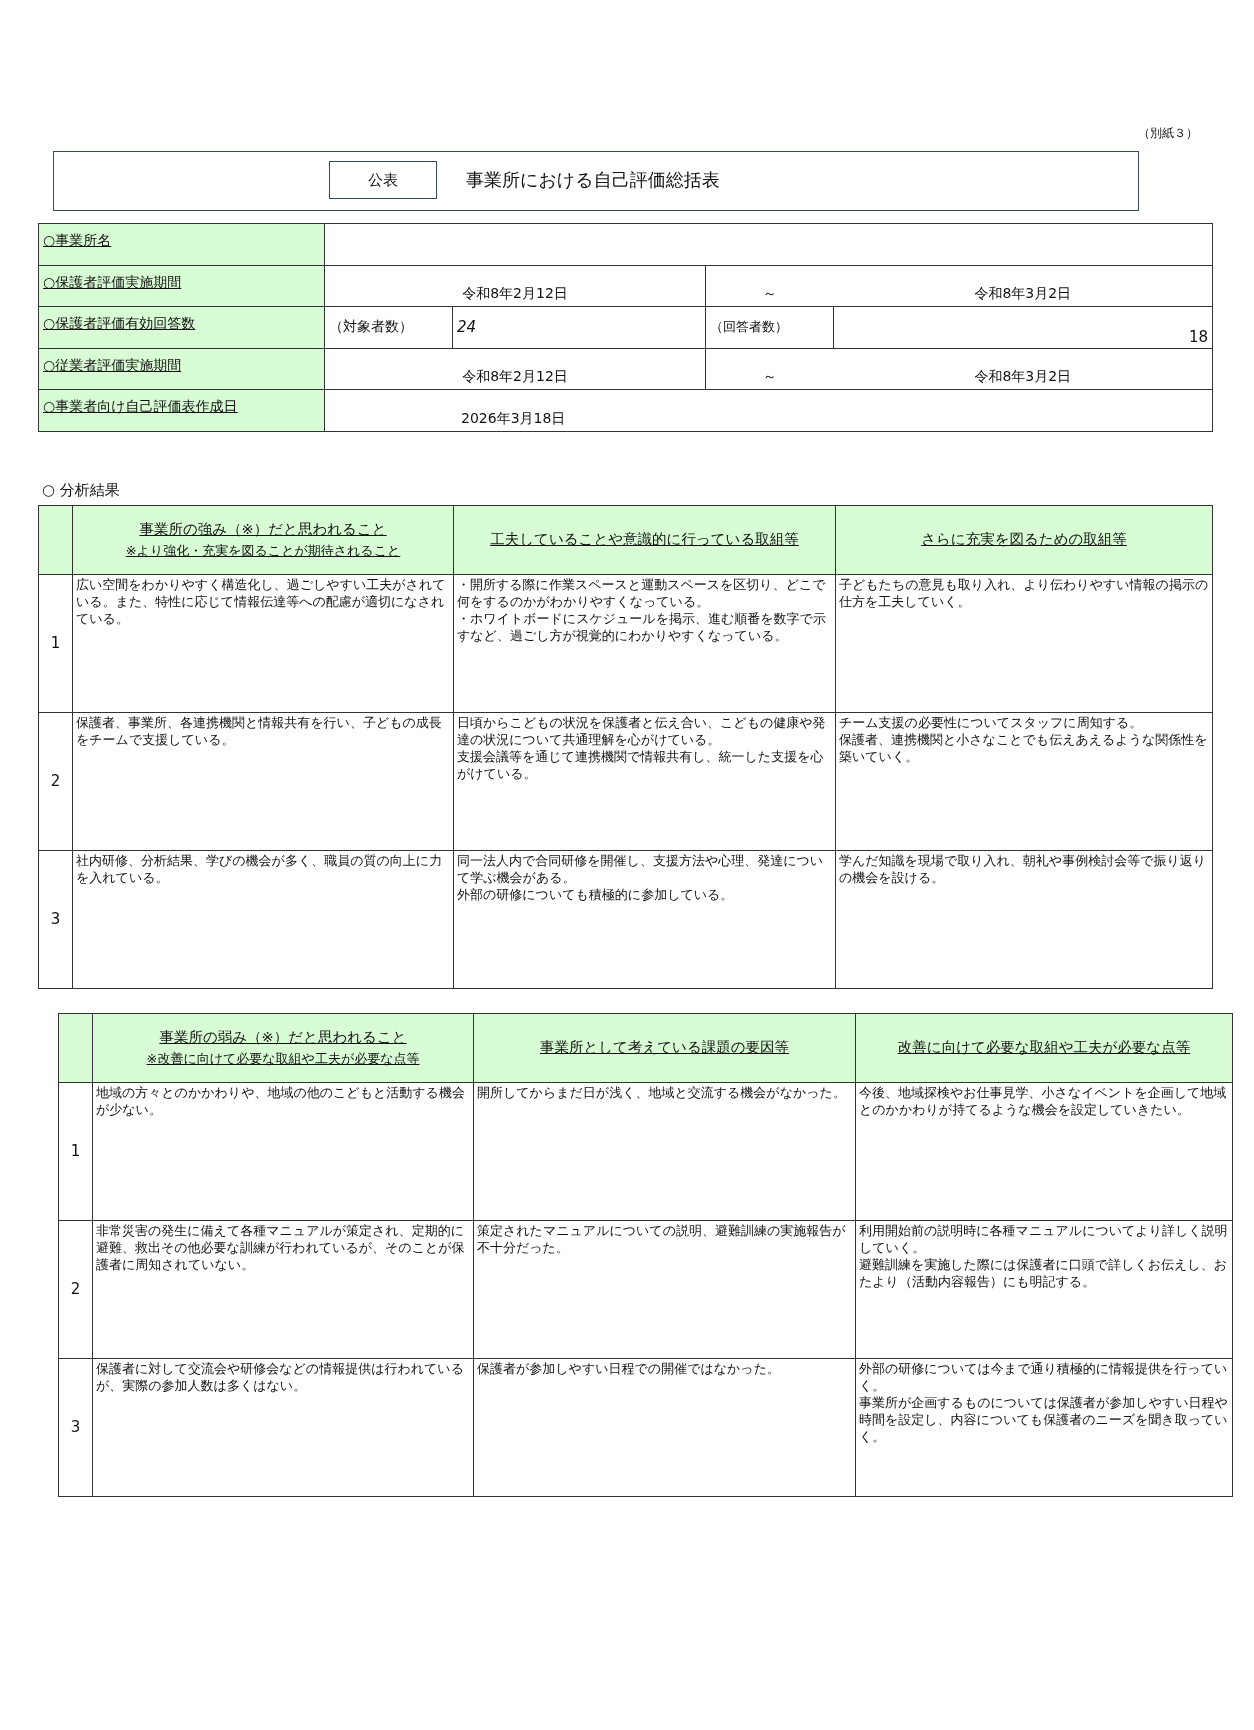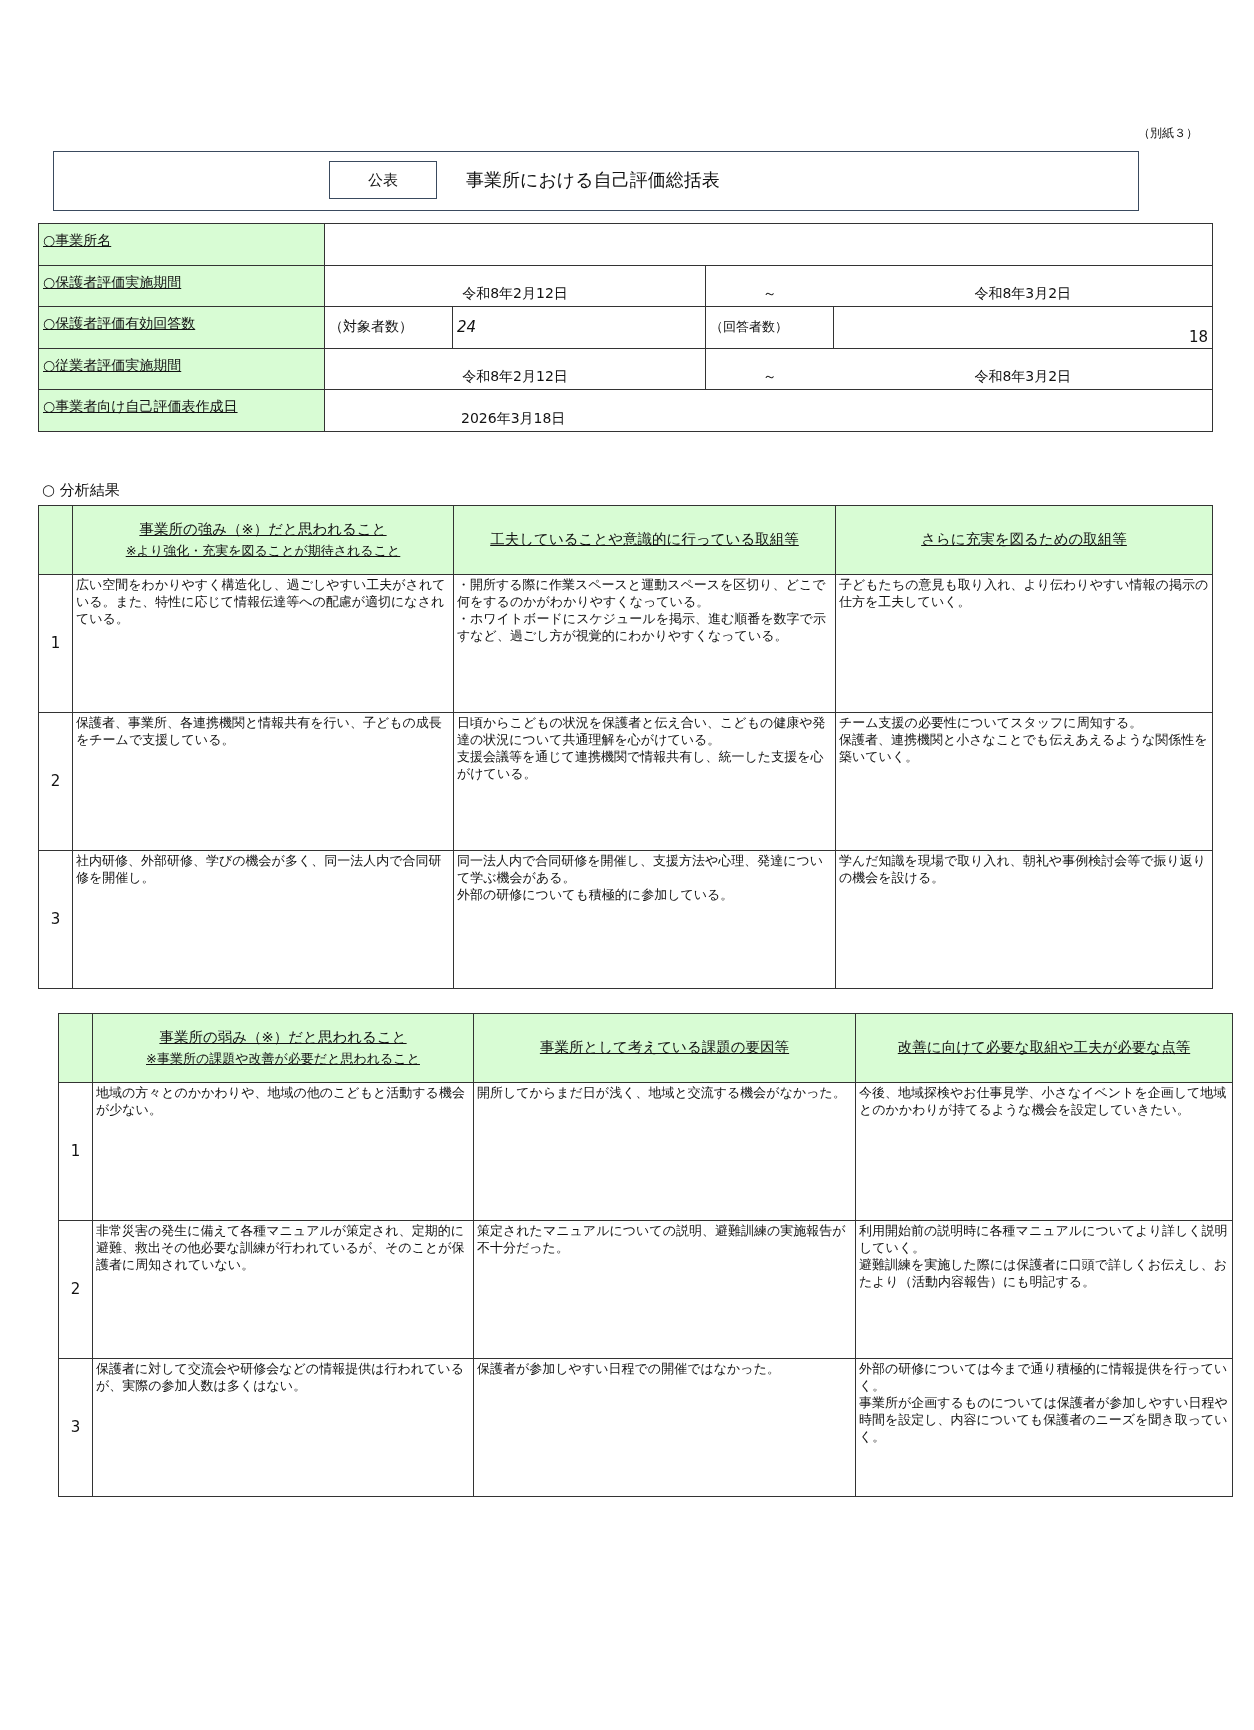--- a/index.html
+++ b/index.html
@@ -135,21 +135,21 @@
           <span class="cell-line">支援会議等を通じて連携機関で情報共有し、統一した支援を心がけている。</span>
         </td>
         <td>
           <span class="cell-line">チーム支援の必要性についてスタッフに周知する。</span>
           <span class="cell-line">保護者、連携機関と小さなことでも伝えあえるような関係性を築いていく。</span>
         </td>
       </tr>
       <tr>
         <td class="idx">3</td>
         <td>
-          <span class="cell-line">社内研修、外部研修、学びの機会が多く、同一法人内で合同研修を開催し。</span>
+          <span class="cell-line">社内研修、分析結果、学びの機会が多く、職員の質の向上に力を入れている。</span>
         </td>
         <td>
           <span class="cell-line">同一法人内で合同研修を開催し、支援方法や心理、発達について学ぶ機会がある。</span>
           <span class="cell-line">外部の研修についても積極的に参加している。</span>
         </td>
         <td>
           <span class="cell-line">学んだ知識を現場で取り入れ、朝礼や事例検討会等で振り返りの機会を設ける。</span>
         </td>
       </tr>
     </tbody>
@@ -160,21 +160,21 @@
     <col style="width:34px">
       <col style="width:381px">
       <col style="width:382px">
       <col style="width:377px">
   </colgroup>
   <thead>
     <tr>
       <th class="green"></th>
       <th class="green">
         <span>事業所の弱み（※）だと思われること</span>
-        <span class="sub">※事業所の課題や改善が必要だと思われること</span>
+        <span class="sub">※改善に向けて必要な取組や工夫が必要な点等</span>
       </th>
       <th class="green">事業所として考えている課題の要因等</th>
       <th class="green">改善に向けて必要な取組や工夫が必要な点等</th>
     </tr>
   </thead>
   <tbody>
       <tr>
         <td class="idx">1</td>
         <td>
           <span class="cell-line">地域の方々とのかかわりや、地域の他のこどもと活動する機会が少ない。</span>

